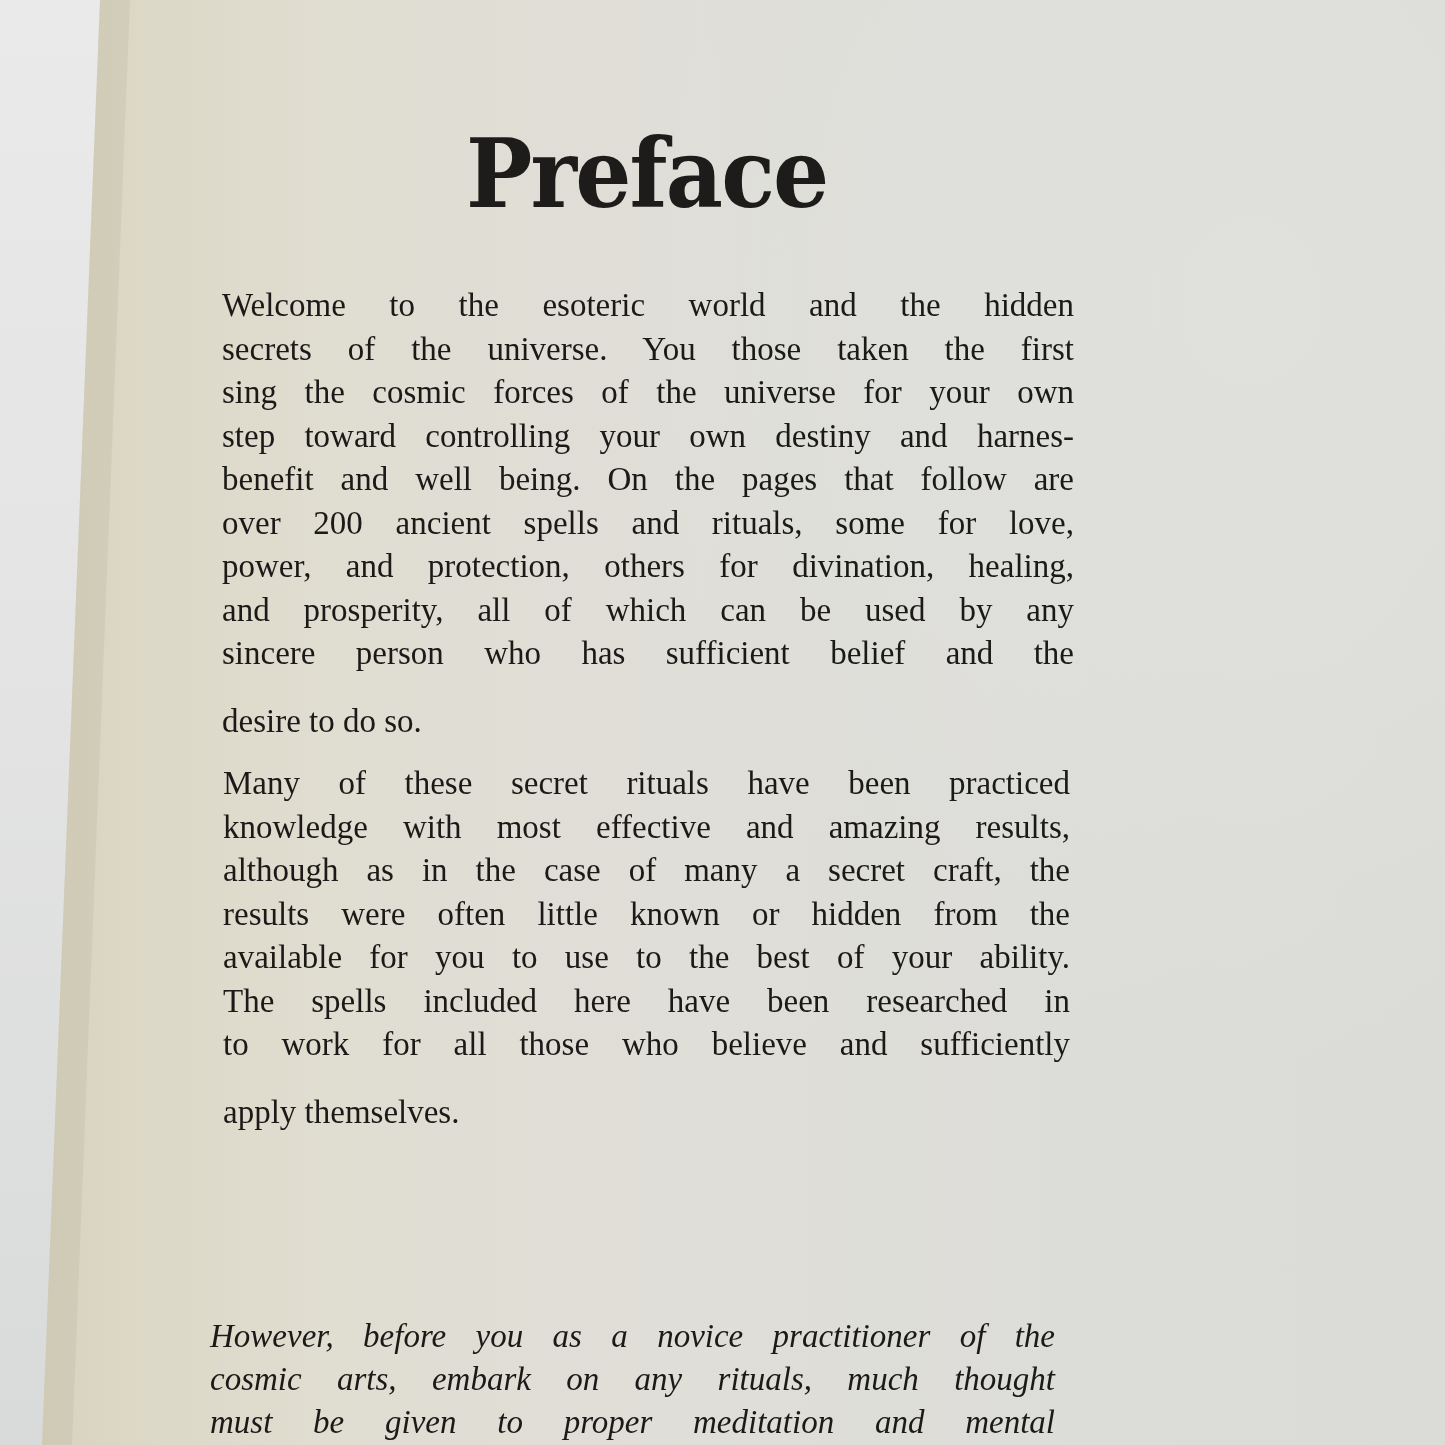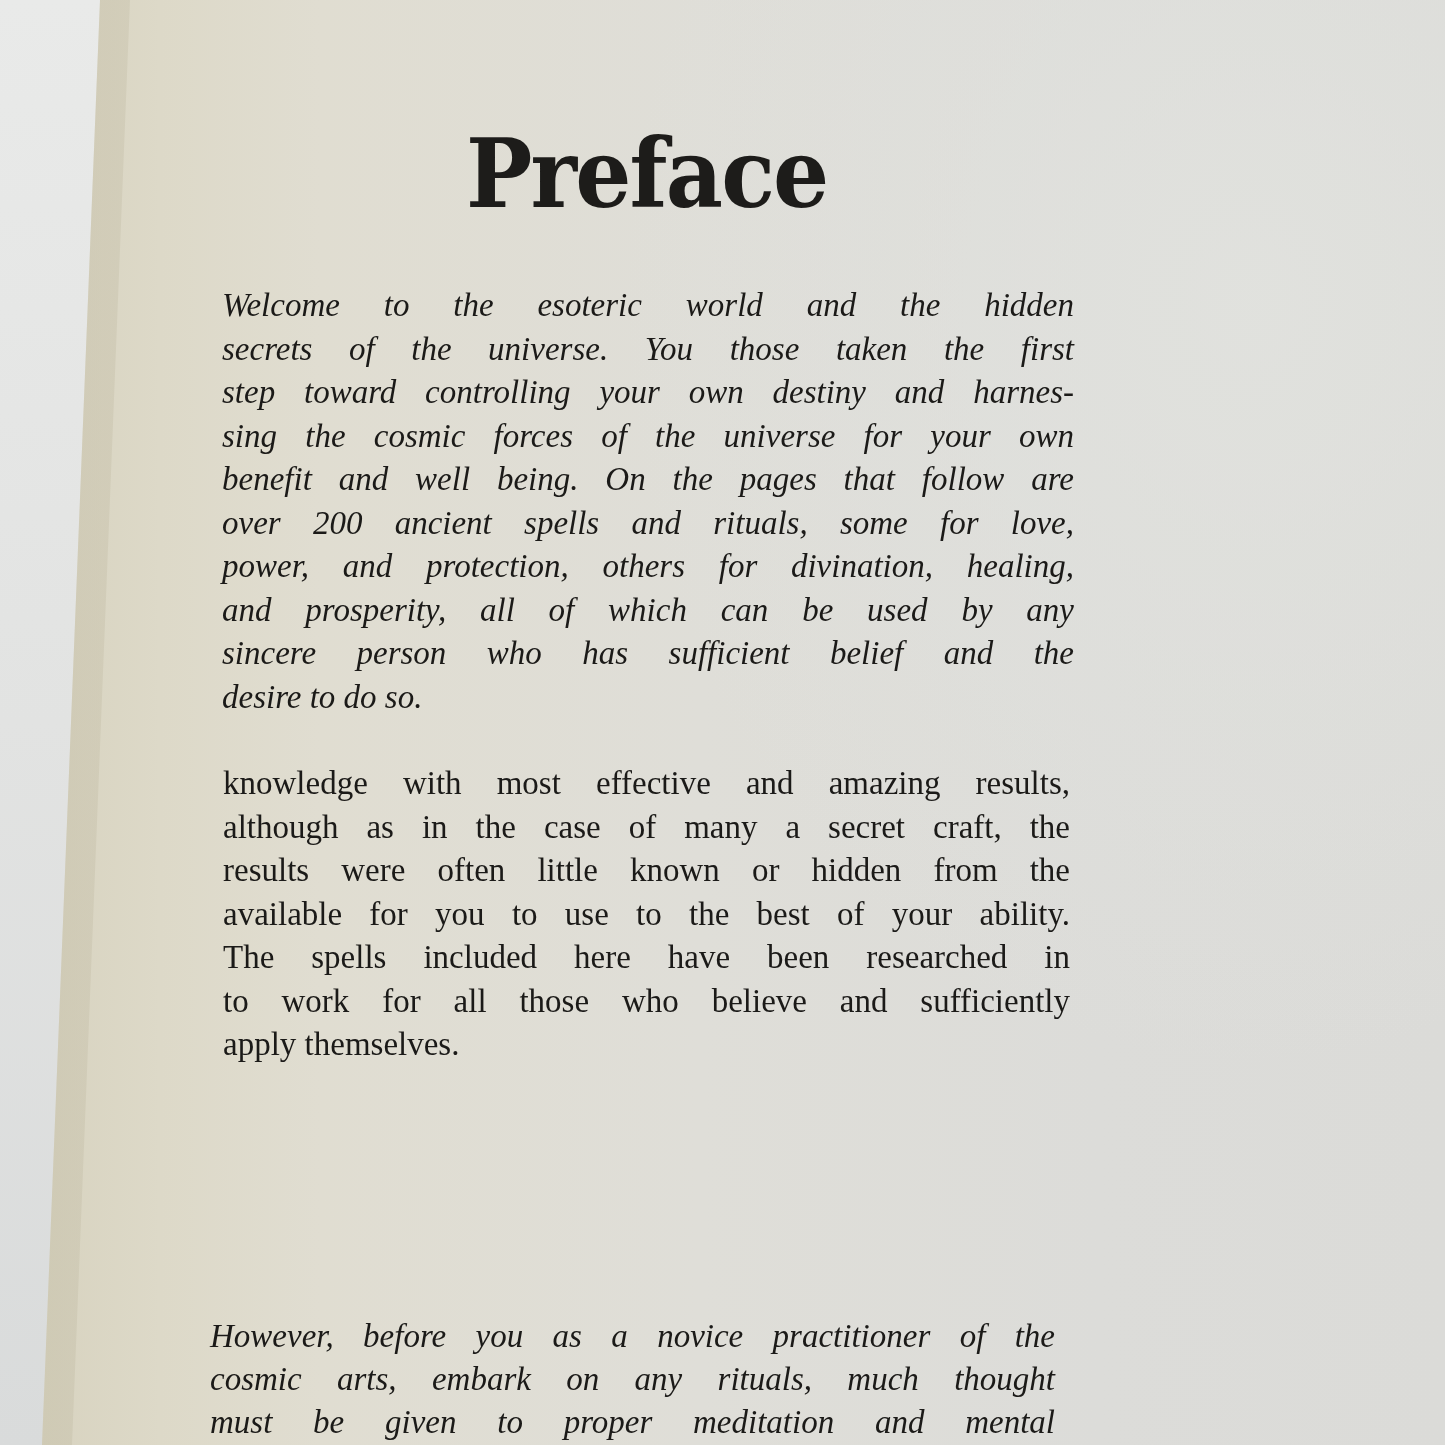--- a/index.html
+++ b/index.html
@@ -62,49 +62,51 @@
       display: block;
       height: 43.5px;
       line-height: 43.5px;
       text-align: justify;
       text-align-last: justify;
       white-space: nowrap;
       overflow: visible;
     }
     .line.last {
       text-align-last: left;
+      margin-top: 24px;
     }
-    .p1 { left: 222px; top: 284px; width: 852px; font-style: italic; }
+    .p1 { left: 222px; top: 284px; width: 852px; }
     .p2 { left: 223px; top: 762px; width: 847px; }
     .p3 { left: 210px; top: 1315px; width: 845px; font-style: italic; }
     .p3 .line { height: 43px; line-height: 43px; }
   </style>
 </head>
 <body>
 
 <div class="under-page"></div>
 <div class="page"></div>
 <div class="page-shadow"></div>
 
 <h1 class="title">Preface</h1>
 
 <div class="para p1">
   <span class="line">Welcome to the esoteric world and the hidden</span>
   <span class="line">secrets of the universe. You those taken the first</span>
+  <span class="line">sing the cosmic forces of the universe for your own</span>
   <span class="line">step toward controlling your own destiny and harnes-</span>
-  <span class="line">sing the cosmic forces of the universe for your own</span>
   <span class="line">benefit and well being. On the pages that follow are</span>
   <span class="line">over 200 ancient spells and rituals, some for love,</span>
   <span class="line">power, and protection, others for divination, healing,</span>
   <span class="line">and prosperity, all of which can be used by any</span>
   <span class="line">sincere person who has sufficient belief and the</span>
   <span class="line last">desire to do so.</span>
 </div>
 
 <div class="para p2">
+  <span class="line">Many of these secret rituals have been practiced</span>
   <span class="line">knowledge with most effective and amazing results,</span>
   <span class="line">although as in the case of many a secret craft, the</span>
   <span class="line">results were often little known or hidden from the</span>
   <span class="line">available for you to use to the best of your ability.</span>
   <span class="line">The spells included here have been researched in</span>
   <span class="line">to work for all those who believe and sufficiently</span>
   <span class="line last">apply themselves.</span>
 </div>
 
 <div class="para p3">

